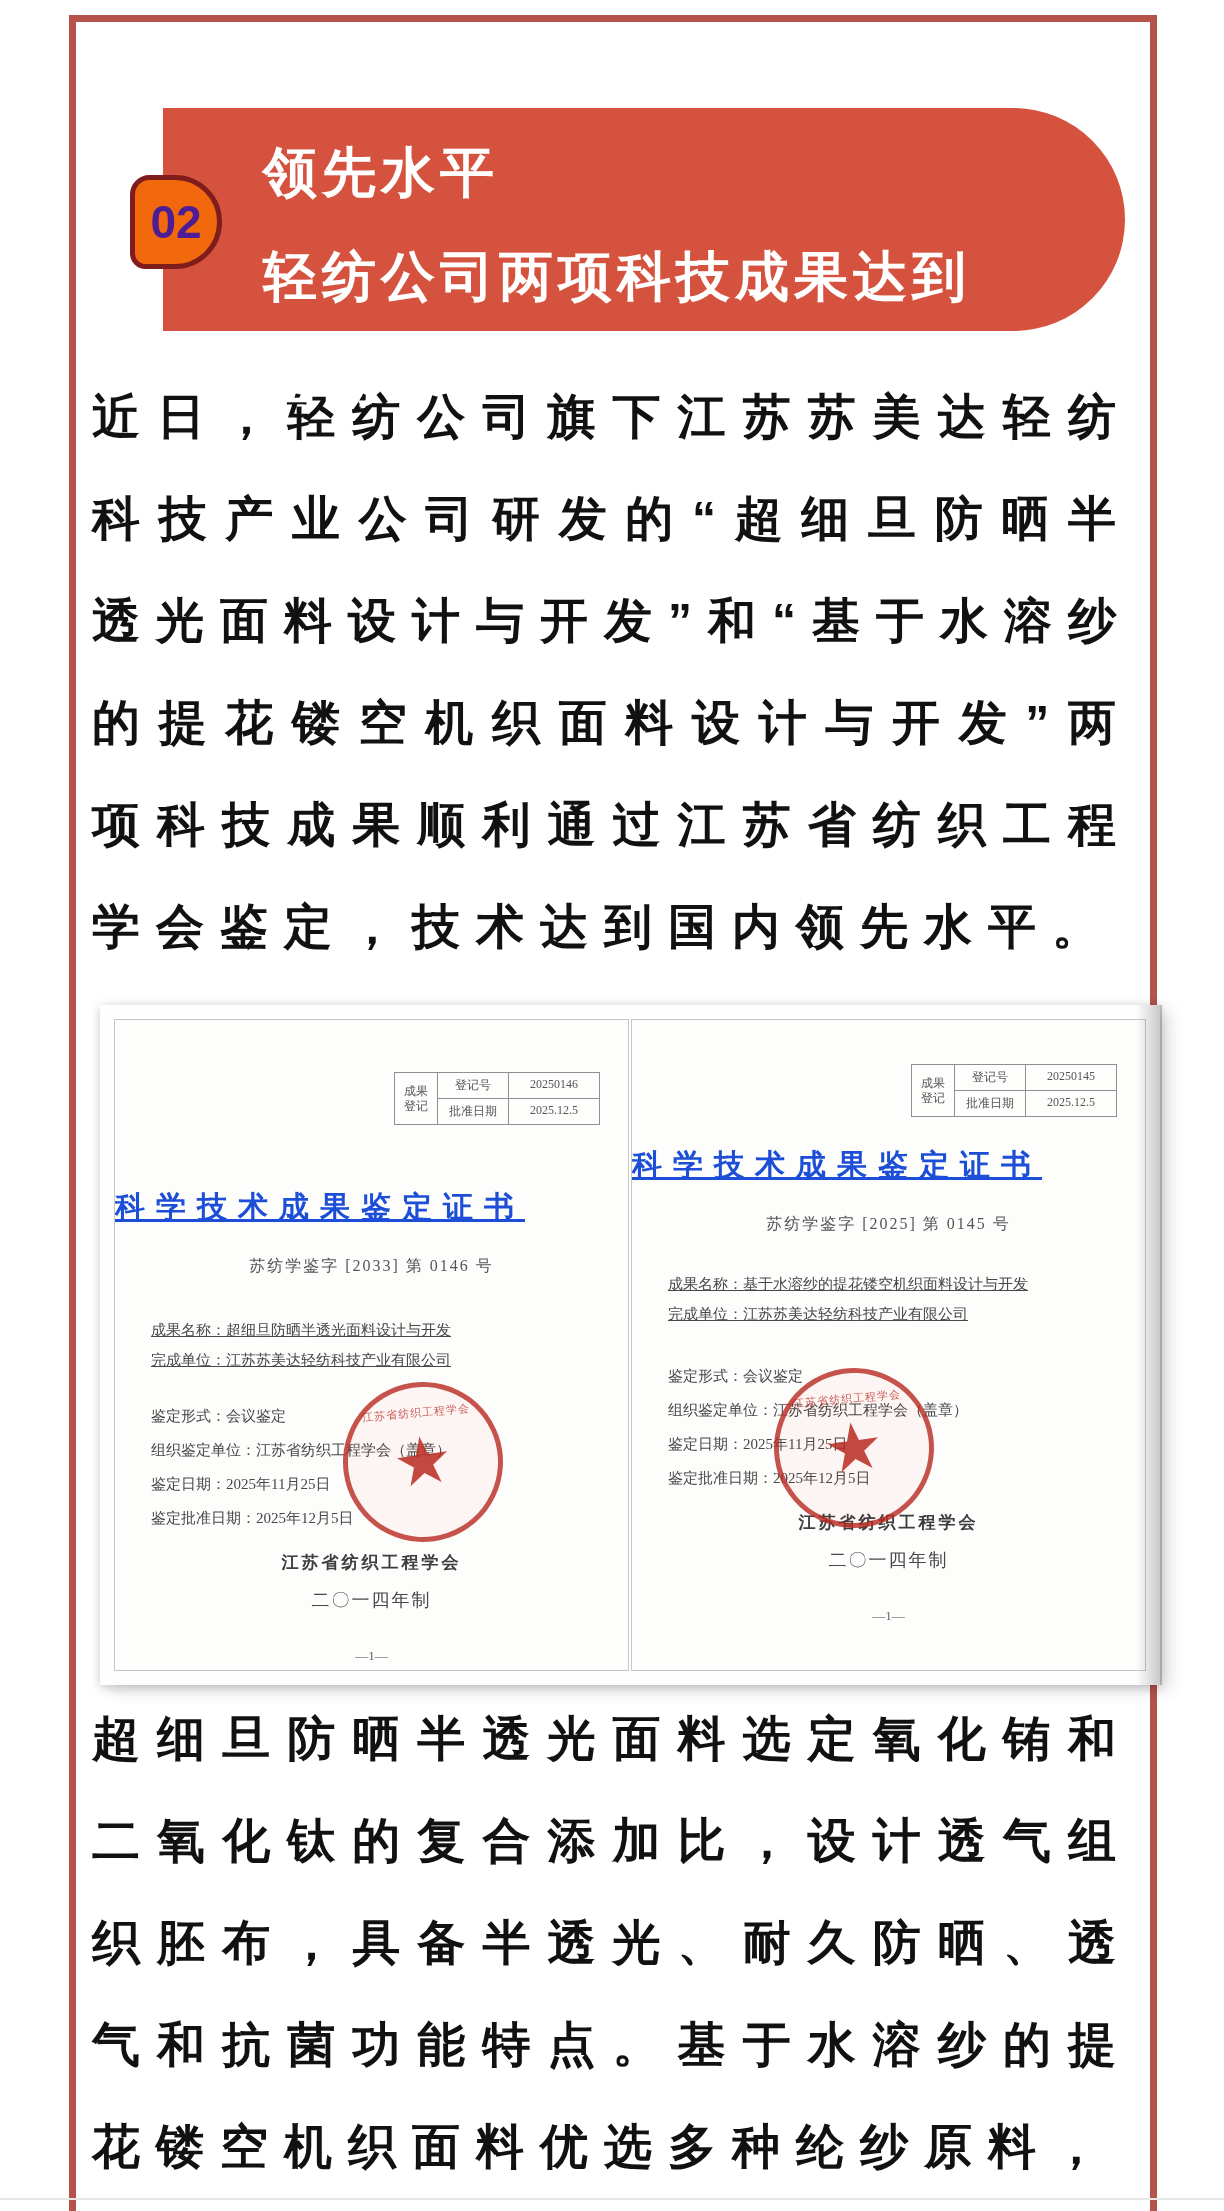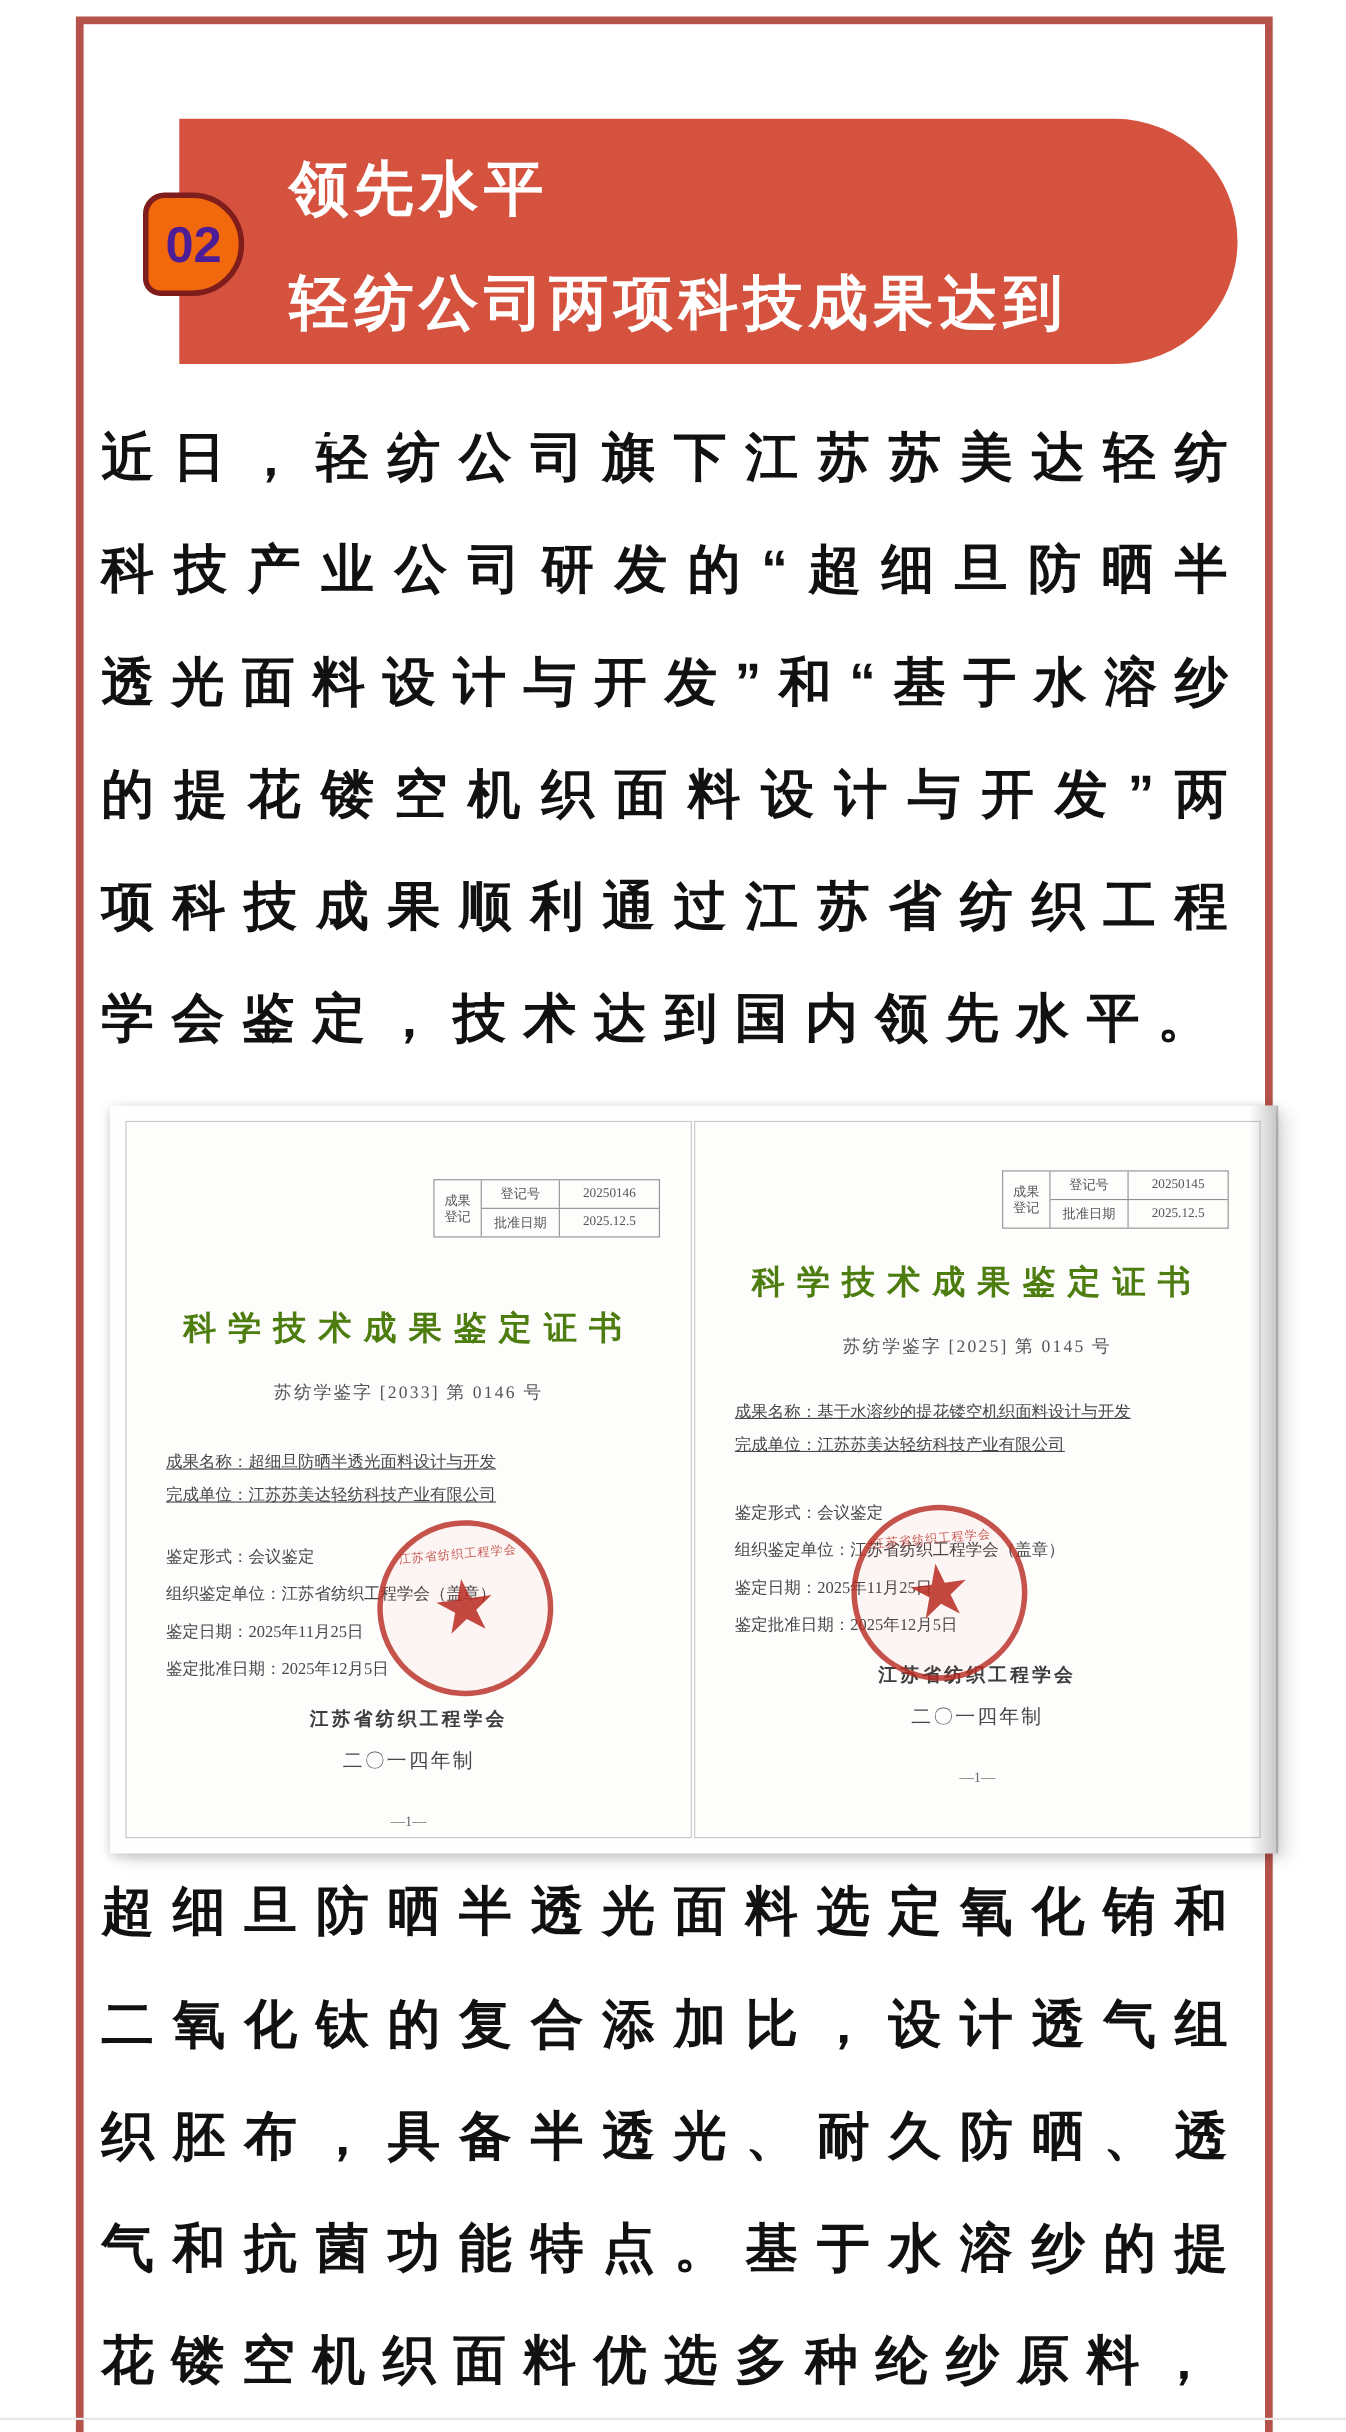--- a/index.html
+++ b/index.html
@@ -67,22 +67,22 @@
   }
   .reg-grid{ display:flex; flex-direction:column; }
   .reg-row{ display:flex; }
   .reg-row + .reg-row{ border-top:1px solid #8f8f8f; }
   .rg-lab{
     width:62px; padding:4px 4px; border-right:1px solid #8f8f8f;
     text-align:center; white-space:nowrap;
   }
   .rg-val{ width:78px; padding:4px 6px; text-align:center; white-space:nowrap;}
   .cert-title{
-    text-align:center; font-size:30px; font-weight:bold; color:#4d7c0f;
-    letter-spacing:11px; margin-top:62px; white-space:nowrap;
+    text-align:left; font-size:30px; font-weight:bold; color:#1d4ed8;
+    letter-spacing:11px; margin-top:62px; white-space:nowrap;text-decoration:underline;
   }
   .cert-right .cert-title{ margin-top:28px; }
   .cert-docno{
     text-align:center; font-size:16px; letter-spacing:2px; margin-top:28px;
     color:#555;
   }
   .cert-names{ margin:38px 0 0 36px; font-size:15px; line-height:30px;text-decoration:underline; }
   .cert-right .cert-names{ margin-top:34px; }
   .cert-bottom{ margin:24px 0 0 36px; font-size:15px; line-height:34px; }
   .cert-right .cert-bottom{ margin-top:30px; }

